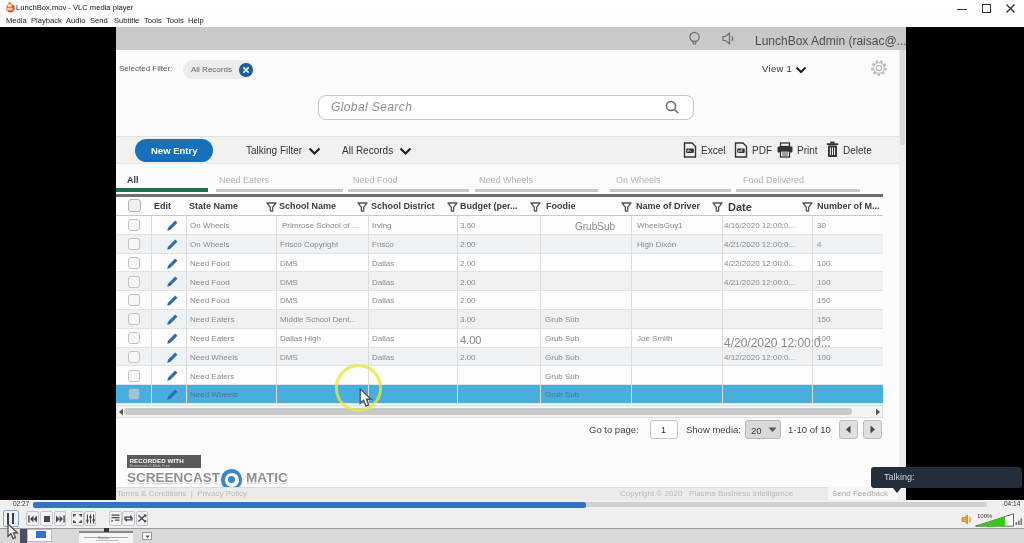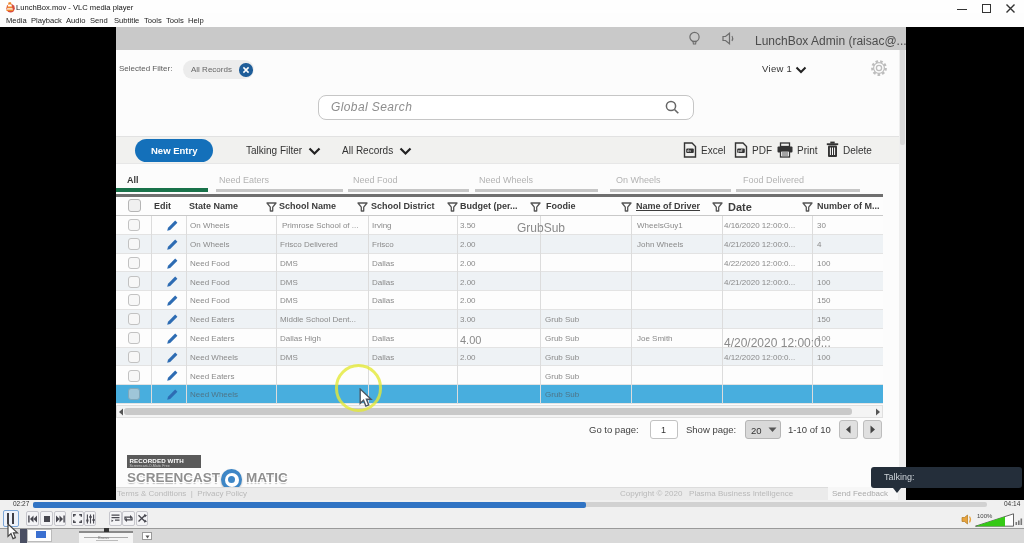--- a/index.html
+++ b/index.html
@@ -131,21 +131,21 @@
 
 <div class="abs" style="left:116px;top:194px;width:767px;height:2.5px;background:#6f6f6f;"></div>
 <div class="abs" style="left:116px;top:196.5px;width:767px;height:19.5px;background:#fdfdfd;border-bottom:1px solid #c9c9c9;"></div>
 <div class="abs" style="left:128px;top:199px;width:13px;height:13px;background:#f0f0f0;border:1.5px solid #b5b5b5;border-radius:3px;"></div>
 <div class="t" style="left:154px;top:201px;font-size:9px;font-weight:bold;color:#3c3c3c;">Edit</div>
 <div class="t" style="left:189px;top:201px;font-size:9px;font-weight:bold;color:#3c3c3c;">State Name</div>
 <div class="t" style="left:279px;top:201px;font-size:9px;font-weight:bold;color:#3c3c3c;">School Name</div>
 <div class="t" style="left:371px;top:201px;font-size:9px;font-weight:bold;color:#3c3c3c;">School District</div>
 <div class="t" style="left:460px;top:201px;font-size:9px;font-weight:bold;color:#3c3c3c;">Budget (per...</div>
 <div class="t" style="left:546px;top:201px;font-size:9px;font-weight:bold;color:#3c3c3c;">Foodie</div>
-<div class="t" style="left:636px;top:201px;font-size:9px;font-weight:bold;color:#3c3c3c;text-decoration:underline;">Name of Driver</div>
+<div class="t" style="left:636px;top:201px;font-size:9px;font-weight:bold;color:#3c3c3c;">Name of Driver</div>
 <div class="t" style="left:728px;top:201px;font-size:11px;font-weight:bold;color:#3c3c3c;">Date</div>
 <div class="t" style="left:817px;top:201px;font-size:9px;font-weight:bold;color:#3c3c3c;">Number of M...</div>
 <svg class="abs" style="left:266px;top:202px;" width="11" height="10" viewBox="0 0 11 10">
     <path d="M1 1 L10 1 L6.7 5.2 L6.7 9 L4.3 9 L4.3 5.2 Z" fill="none" stroke="#555" stroke-width="1.3" stroke-linejoin="round"></path>
   </svg>
 <svg class="abs" style="left:357px;top:202px;" width="11" height="10" viewBox="0 0 11 10">
     <path d="M1 1 L10 1 L6.7 5.2 L6.7 9 L4.3 9 L4.3 5.2 Z" fill="none" stroke="#555" stroke-width="1.3" stroke-linejoin="round"></path>
   </svg>
 <svg class="abs" style="left:447px;top:202px;" width="11" height="10" viewBox="0 0 11 10">
     <path d="M1 1 L10 1 L6.7 5.2 L6.7 9 L4.3 9 L4.3 5.2 Z" fill="none" stroke="#555" stroke-width="1.3" stroke-linejoin="round"></path>
@@ -182,33 +182,33 @@
 <div class="abs" style="left:722px;top:216px;width:1px;height:188px;background:#dcdcdc;"></div>
 <div class="abs" style="left:812px;top:216px;width:1px;height:188px;background:#dcdcdc;"></div>
 <div class="abs" style="left:128px;top:219.2px;width:12px;height:12px;background:#f7f7f7;border:1.4px solid #c2c2c2;border-radius:3px;"></div>
 <svg class="abs" style="left:165px;top:219.0px;" width="14" height="14" viewBox="0 0 14 14">
     <path d="M10.2 1.6 L12.4 3.8 L5.2 11 L2.2 11.8 L3 8.8 Z" fill="#2d6cb3"></path>
   </svg>
 <div class="t" style="left:190px;top:221.2px;font-size:8px;color:#8a8a8a;">On Wheels</div>
 <div class="t" style="left:282px;top:221.2px;font-size:8px;color:#8a8a8a;">Primrose School of ...</div>
 <div class="t" style="left:372px;top:221.2px;font-size:8px;color:#8a8a8a;">Irving</div>
 <div class="t" style="left:460px;top:221.2px;font-size:8px;color:#8a8a8a;">3.50</div>
-<div class="t" style="left:517px;top:221.2px;font-size:12px;color:#8a8a8a;">GrubSub</div>
+<div class="t" style="left:575px;top:221.2px;font-size:10px;color:#8a8a8a;">GrubSub</div>
 <div class="t" style="left:637px;top:221.2px;font-size:8px;color:#8a8a8a;">WheelsGuy1</div>
 <div class="t" style="left:724px;top:221.2px;font-size:8px;color:#8a8a8a;">4/16/2020 12:00:0...</div>
 <div class="t" style="left:817px;top:221.2px;font-size:8px;color:#8a8a8a;">30</div>
 <div class="abs" style="left:128px;top:238.0px;width:12px;height:12px;background:#f7f7f7;border:1.4px solid #c2c2c2;border-radius:3px;"></div>
 <svg class="abs" style="left:165px;top:237.8px;" width="14" height="14" viewBox="0 0 14 14">
     <path d="M10.2 1.6 L12.4 3.8 L5.2 11 L2.2 11.8 L3 8.8 Z" fill="#2d6cb3"></path>
   </svg>
 <div class="t" style="left:190px;top:240.0px;font-size:8px;color:#8a8a8a;">On Wheels</div>
-<div class="t" style="left:280px;top:240.0px;font-size:8px;color:#8a8a8a;">Frisco Delivered</div>
+<div class="t" style="left:280px;top:240.0px;font-size:8px;color:#8a8a8a;">Frisco Copyright</div>
 <div class="t" style="left:372px;top:240.0px;font-size:8px;color:#8a8a8a;">Frisco</div>
 <div class="t" style="left:460px;top:240.0px;font-size:8px;color:#8a8a8a;">2.00</div>
-<div class="t" style="left:637px;top:240.0px;font-size:8px;color:#8a8a8a;">John Wheels</div>
+<div class="t" style="left:637px;top:240.0px;font-size:8px;color:#8a8a8a;">High Dixon</div>
 <div class="t" style="left:724px;top:240.0px;font-size:8px;color:#8a8a8a;">4/21/2020 12:00:0...</div>
 <div class="t" style="left:817px;top:240.0px;font-size:8px;color:#8a8a8a;">4</div>
 <div class="abs" style="left:128px;top:256.8px;width:12px;height:12px;background:#f7f7f7;border:1.4px solid #c2c2c2;border-radius:3px;"></div>
 <svg class="abs" style="left:165px;top:256.6px;" width="14" height="14" viewBox="0 0 14 14">
     <path d="M10.2 1.6 L12.4 3.8 L5.2 11 L2.2 11.8 L3 8.8 Z" fill="#2d6cb3"></path>
   </svg>
 <div class="t" style="left:190px;top:258.8px;font-size:8px;color:#8a8a8a;">Need Food</div>
 <div class="t" style="left:280px;top:258.8px;font-size:8px;color:#8a8a8a;">DMS</div>
 <div class="t" style="left:372px;top:258.8px;font-size:8px;color:#8a8a8a;">Dallas</div>
 <div class="t" style="left:460px;top:258.8px;font-size:8px;color:#8a8a8a;">2.00</div>
@@ -282,21 +282,21 @@
 <svg class="abs" style="left:118px;top:407.5px;" width="6" height="8" viewBox="0 0 6 8">
     <path d="M5 0.5 L1 4 L5 7.5 Z" fill="#555"></path>
   </svg>
 <svg class="abs" style="left:875px;top:407.5px;" width="6" height="8" viewBox="0 0 6 8">
     <path d="M1 0.5 L5 4 L1 7.5 Z" fill="#555"></path>
   </svg>
 
 <div class="t" style="left:589px;top:424px;font-size:9.5px;color:#3f3f3f;">Go to page:</div>
 <div class="abs" style="left:650px;top:420px;width:28px;height:19px;background:#fff;border:1px solid #c2c2c2;border-radius:3px;"></div>
 <div class="t" style="left:661px;top:425px;font-size:9px;color:#333;">1</div>
-<div class="t" style="left:686px;top:424px;font-size:9.5px;color:#3f3f3f;">Show page:</div>
+<div class="t" style="left:686px;top:424px;font-size:9.5px;color:#3f3f3f;">Show media:</div>
 <div class="abs" style="left:745px;top:420px;width:36px;height:19px;background:#d9d9d9;border:1px solid #b5b5b5;border-radius:3px;"></div>
 <div class="t" style="left:751px;top:425px;font-size:9.5px;color:#333;">20</div>
 <svg class="abs" style="left:768px;top:427px;" width="9" height="6" viewBox="0 0 9 6">
     <path d="M0.5 0.5 L4.5 5 L8.5 0.5 Z" fill="#555"></path>
   </svg>
 <div class="t" style="left:788px;top:424px;font-size:9.5px;color:#3f3f3f;">1-10 of 10</div>
 <div class="abs" style="left:839px;top:420px;width:19px;height:19px;background:#e0e0e0;border:1px solid #bdbdbd;border-radius:3px;"></div>
 <svg class="abs" style="left:845px;top:425px;" width="6" height="9" viewBox="0 0 6 9">
     <path d="M5.5 0.5 L1 4.5 L5.5 8.5 Z" fill="#444"></path>
   </svg>

